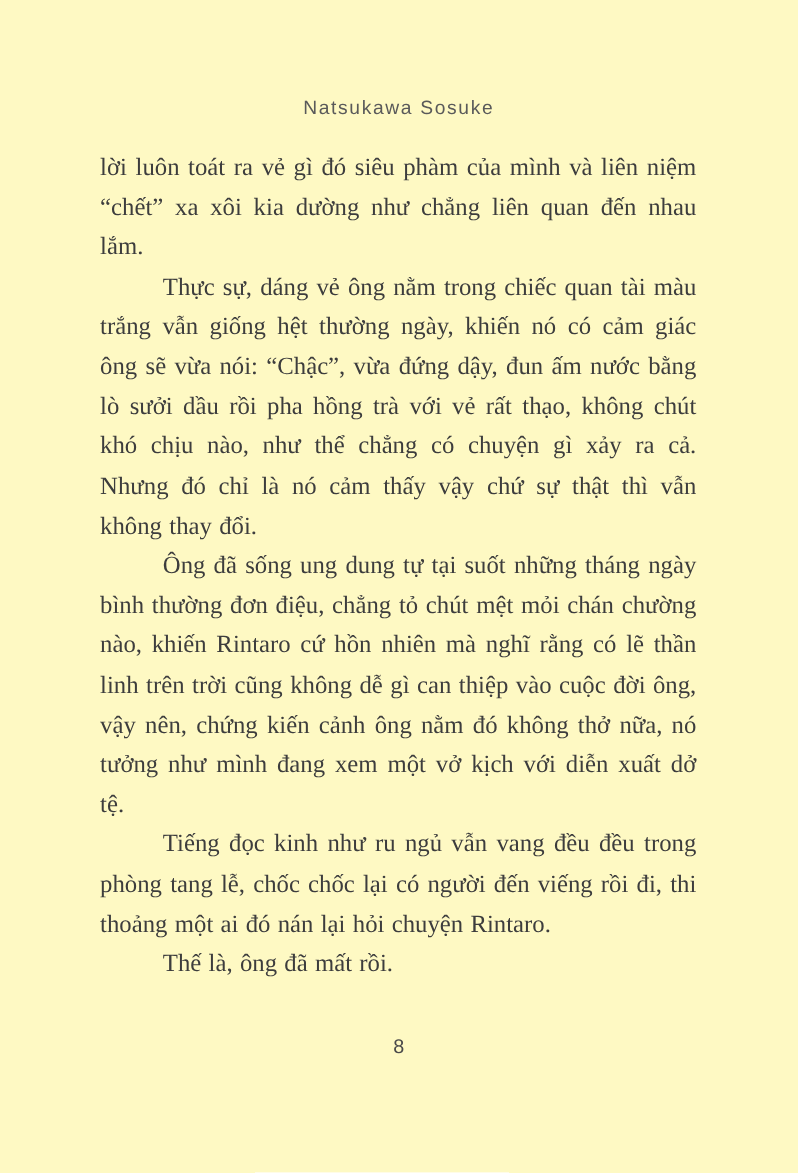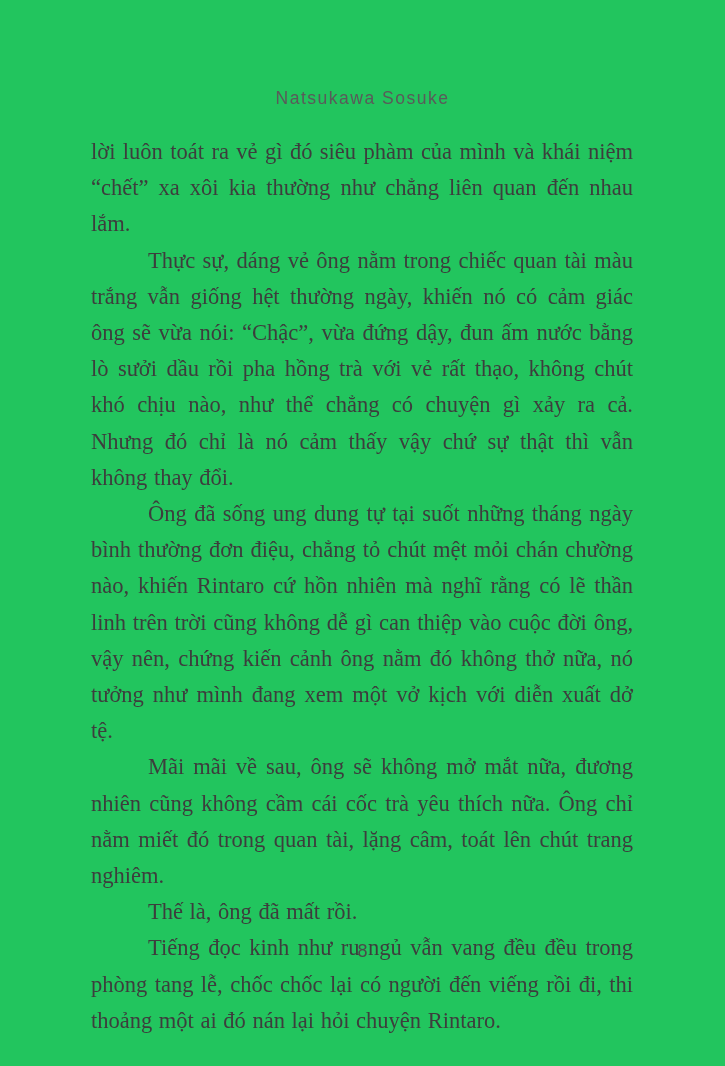--- a/index.html
+++ b/index.html
@@ -5,21 +5,21 @@
   * { margin: 0; padding: 0; box-sizing: border-box; }
 
   html, body {
     background: #ffffff;
   }
 
   .book-page {
     position: relative;
     width: 725px;
     height: 1066px;
-    background: #22c55e;
+    background: #fef9c3;
     font-family: "Liberation Serif", "DejaVu Serif", serif;
     overflow: hidden;
   }
 
   .running-header {
     position: absolute;
     top: 88px;
     left: 0;
     width: 100%;
     text-align: center;
@@ -63,23 +63,22 @@
   }
 </style>
 </head>
 <body>
 
 <div class="book-page">
 
   <div class="running-header">Natsukawa Sosuke</div>
 
   <div class="text-block">
-    <p>lời luôn toát ra vẻ gì đó siêu phàm của mình và khái niệm “chết” xa xôi kia thường như chẳng liên quan đến nhau lắm.</p>
+    <p>lời luôn toát ra vẻ gì đó siêu phàm của mình và liên niệm “chết” xa xôi kia dường như chẳng liên quan đến nhau lắm.</p>
     <p class="indented">Thực sự, dáng vẻ ông nằm trong chiếc quan tài màu trắng vẫn giống hệt thường ngày, khiến nó có cảm giác ông sẽ vừa nói: “Chậc”, vừa đứng dậy, đun ấm nước bằng lò sưởi dầu rồi pha hồng trà với vẻ rất thạo, không chút khó chịu nào, như thể chẳng có chuyện gì xảy ra cả. Nhưng đó chỉ là nó cảm thấy vậy chứ sự thật thì vẫn không thay đổi.</p>
     <p class="indented">Ông đã sống ung dung tự tại suốt những tháng ngày bình thường đơn điệu, chẳng tỏ chút mệt mỏi chán chường nào, khiến Rintaro cứ hồn nhiên mà nghĩ rằng có lẽ thần linh trên trời cũng không dễ gì can thiệp vào cuộc đời ông, vậy nên, chứng kiến cảnh ông nằm đó không thở nữa, nó tưởng như mình đang xem một vở kịch với diễn xuất dở tệ.</p>
-    <p class="indented">Mãi mãi về sau, ông sẽ không mở mắt nữa, đương nhiên cũng không cầm cái cốc trà yêu thích nữa. Ông chỉ nằm miết đó trong quan tài, lặng câm, toát lên chút trang nghiêm.</p>
+    <p class="indented">Tiếng đọc kinh như ru ngủ vẫn vang đều đều trong phòng tang lễ, chốc chốc lại có người đến viếng rồi đi, thi thoảng một ai đó nán lại hỏi chuyện Rintaro.</p>
     <p class="indented">Thế là, ông đã mất rồi.</p>
-    <p class="indented">Tiếng đọc kinh như ru ngủ vẫn vang đều đều trong phòng tang lễ, chốc chốc lại có người đến viếng rồi đi, thi thoảng một ai đó nán lại hỏi chuyện Rintaro.</p>
   </div>
 
   <div class="page-number">8</div>
 
 </div>
 
 </body></html>

